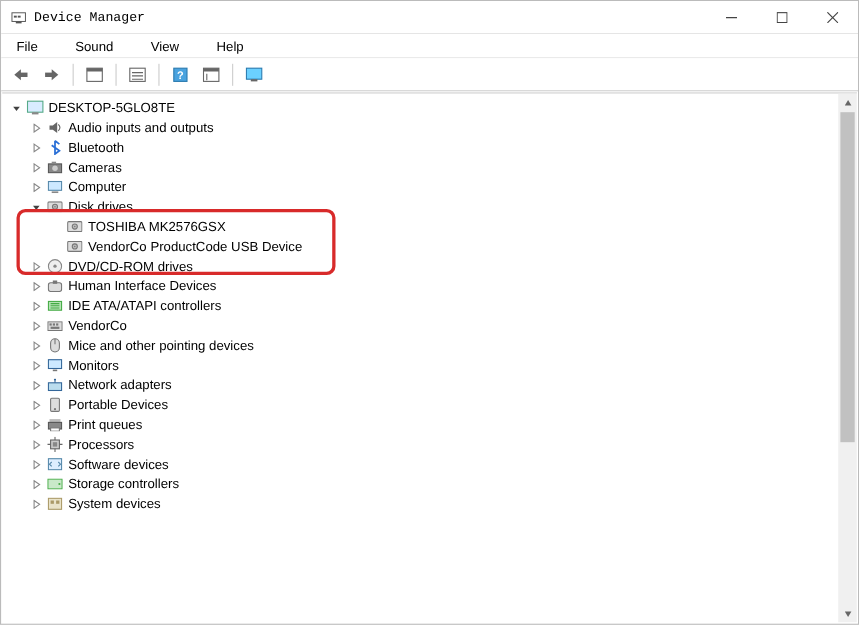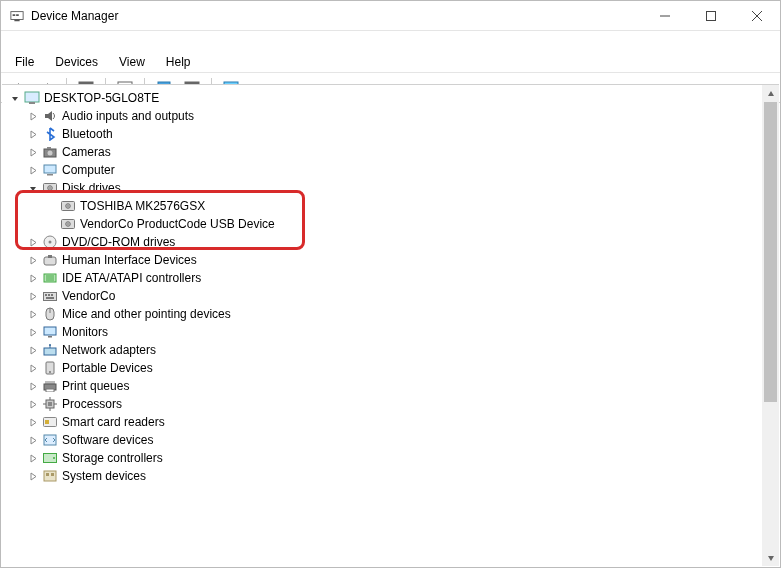--- a/index.html
+++ b/index.html
@@ -15,36 +15,36 @@
     border: 1px solid #bbb;
   }
   
   .titlebar {
     height: 30px;
     display: flex;
     align-items: center;
     padding-left: 8px;
     background: #fff;
     border-bottom: 1px solid #e5e5e5;
+    font-family: Liberation Mono, monospace;
   }
   .titlebar .appicon { width:16px; height:16px; margin-right:6px; display:flex; align-items:center; justify-content:center; }
   .titlebar .title { flex:1; color:#000; }
   .winbtns { display:flex; height:100%; }
   .winbtn { width:46px; height:100%; display:flex; align-items:center; justify-content:center; }
   .winbtn svg { stroke:#444; }
   
   .menubar {
     height:22px;
     display:flex;
     align-items:center;
     padding:0 6px;
-    gap:5px;
+    gap:18px;
     background:#fff;
     border-bottom:1px solid #e5e5e5;
-    margin-top:20px;
   }
   .menubar .menuitem { padding:2px 8px; }
   
   .toolbar {
     height:30px;
     display:flex;
     align-items:center;
     padding:0 6px;
     gap:4px;
     border-bottom:1px solid #d0d0d0;
@@ -127,21 +127,21 @@
         <svg width="10" height="10">
           <line x1="0" y1="0" x2="10" y2="10" stroke-width="1"></line>
           <line x1="10" y1="0" x2="0" y2="10" stroke-width="1"></line>
         </svg>
       </div>
   </div>
 </div>
 
 <div class="menubar">
   <span class="menuitem">File</span>
-  <span class="menuitem">Devices</span>
+  <span class="menuitem">Sound</span>
   <span class="menuitem">View</span>
   <span class="menuitem">Help</span>
 </div>
 
 <div class="toolbar">
   <div class="tbbtn">
       <svg width="16" height="12" viewBox="0 0 16 12">
         <path d="M8 1 L2 6 L8 11 Z" fill="#666"></path>
         <rect x="7" y="4" width="7" height="4" fill="#666"></rect>
       </svg>
@@ -471,35 +471,20 @@
         <span class="nodelabel">Processors</span>
       </div>
       <div class="node">
         <span class="spacer"></span>
         <span class="expander">
           <svg width="9" height="9">
             <path d="M2 1 L7 4.5 L2 8 Z" fill="none" stroke="#888"></path>
           </svg>
         </span>
         <span class="nodeicon">
-          <svg width="14" height="10">
-            <rect x="0.5" y="0.5" width="13" height="9" rx="1" fill="#eee" stroke="#888"></rect>
-            <rect x="2" y="3" width="4" height="4" fill="#d4af37"></rect>
-          </svg>
-        </span>
-        <span class="nodelabel">Smart card readers</span>
-      </div>
-      <div class="node">
-        <span class="spacer"></span>
-        <span class="expander">
-          <svg width="9" height="9">
-            <path d="M2 1 L7 4.5 L2 8 Z" fill="none" stroke="#888"></path>
-          </svg>
-        </span>
-        <span class="nodeicon">
           <svg width="14" height="12">
             <rect x="1" y="1" width="12" height="10" fill="#def" stroke="#58a"></rect>
             <path d="M4 4l-2 2 2 2M10 4l2 2-2 2" fill="none" stroke="#58a"></path>
           </svg>
         </span>
         <span class="nodelabel">Software devices</span>
       </div>
       <div class="node">
         <span class="spacer"></span>
         <span class="expander">

